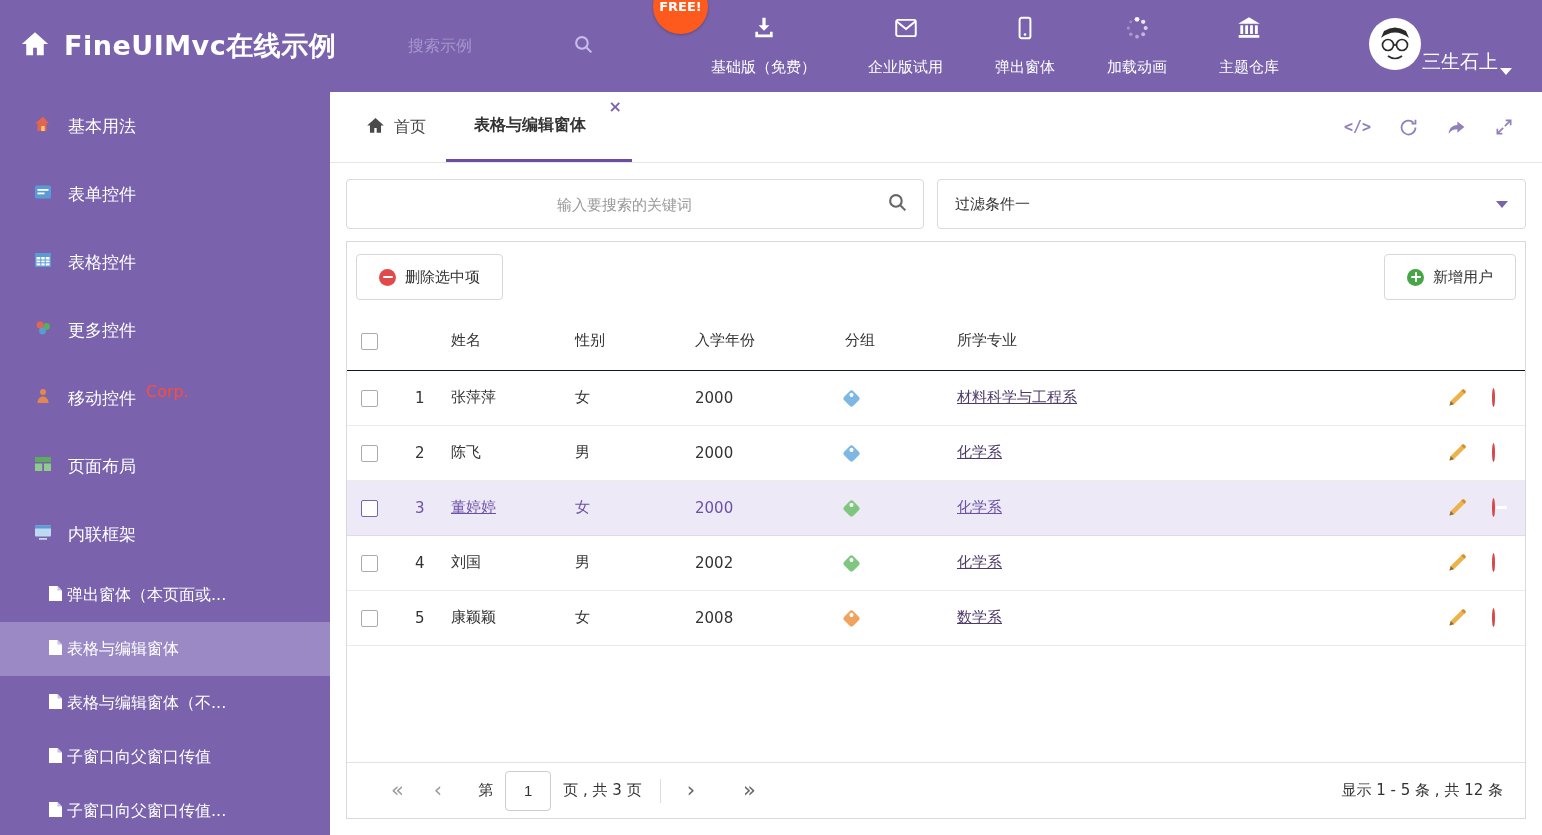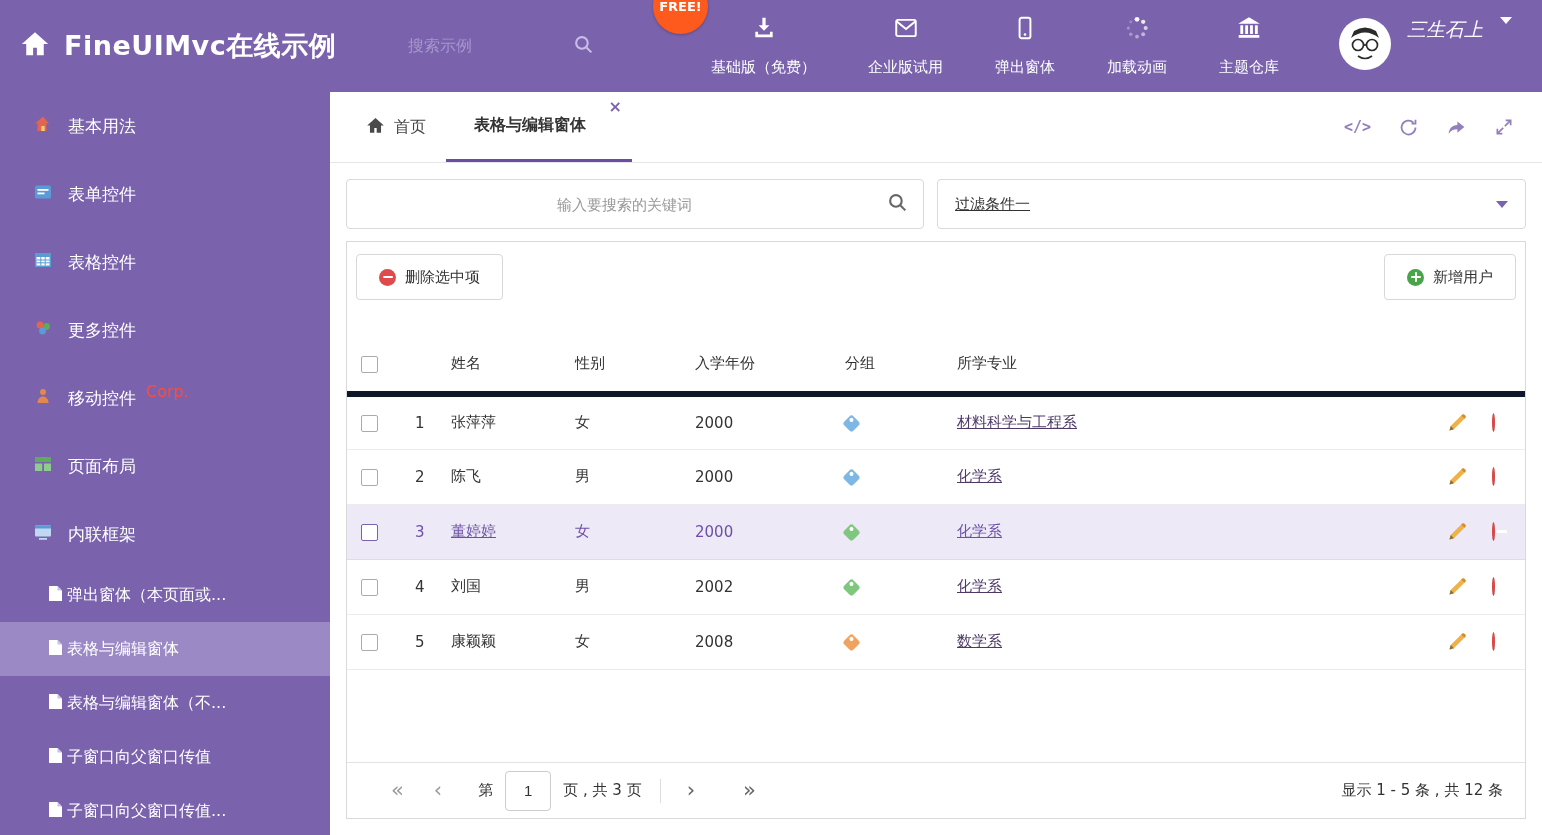--- a/index.html
+++ b/index.html
@@ -9,21 +9,21 @@
   
   .topbar { height:92px; background:#7A63AC; display:flex; align-items:center; color:#fff; position:relative; }
   .brand { display:flex; align-items:center; gap:14px; padding-left:20px; width:408px; cursor:pointer; }
   .brand-title { font-size:27px; font-weight:bold; letter-spacing:.5px; white-space:nowrap; }
   .hsearch { display:flex; align-items:center; width:215px; }
   .hsearch input { background:transparent; border:none; outline:none; color:#fff; font-size:16px; width:165px; }
   .hsearch input::placeholder { color:#A797CF; }
   .topnav { display:flex; margin-left:62px; }
   .nav-item { display:flex; flex-direction:column; align-items:center; gap:13px; font-size:15px; padding:0 26px; cursor:pointer; position:relative; white-space:nowrap; }
   .free-badge { position:absolute; left:-32px; top:-36px; width:55px; height:55px; border-radius:50%; background:#FF5A1E; display:flex; align-items:center; justify-content:center; font-weight:bold; font-size:13px; color:#fff; box-shadow:0 1px 3px rgba(0,0,0,.25); }
-  .userbox { margin-left:auto; display:flex; align-items:flex-start; gap:15px; padding-right:30px; cursor:pointer;font-style:italic; }
+  .userbox { margin-left:auto; display:flex; align-items:flex-end; gap:0; padding-right:30px; cursor:pointer; }
   .user-name { font-size:19px; }
   .caret-down-white { width:0; height:0; border-left:6px solid transparent; border-right:6px solid transparent; border-top:7px solid #fff; margin-left:2px; }
 
   
   .sidebar { position:absolute; top:92px; left:0; bottom:0; width:371px; background:#7A63AC; color:#fff; overflow:hidden; }
   .side-item { height:68px; display:flex; align-items:center; gap:16px; padding:0 24px 0 34px; font-size:17px; cursor:pointer; }
   .side-item .spacer, .sub-item .spacer { flex:1; }
   .chev-r { width:0; height:0; border-top:6px solid transparent; border-bottom:6px solid transparent; border-left:7px solid #fff; }
   .chev-d { width:0; height:0; border-left:6px solid transparent; border-right:6px solid transparent; border-top:7px solid #fff; }
   .corp-badge { color:#FF4B3A; font-size:16px; margin-left:-6px; align-self:flex-start; padding-top:18px; }
@@ -38,35 +38,35 @@
   .tab.active { color:#333; font-weight:bold; border-bottom:3px solid #6B4EA4; padding:0 46px 0 28px; }
   .tab-close { position:absolute; top:7px; right:10px; color:#7A63AC; font-size:16px; font-weight:bold; line-height:1; cursor:pointer; }
   .tab-actions { margin-left:auto; display:flex; align-items:center; gap:27px; padding-right:12px; color:#9180BC; }
   .code-ic { font-family:"DejaVu Sans Mono","Liberation Mono",monospace; font-size:15px; font-weight:bold; color:#9180BC; cursor:pointer; }
   .tab-actions svg { cursor:pointer; display:block; }
 
   .filters { display:flex; gap:13px; padding:16px 16px 0 16px; }
   .search-box { flex:0 0 578px; height:50px; border:1px solid #D9D9D9; border-radius:4px; display:flex; align-items:center; padding:0 15px; background:#fff; }
   .search-box input { border:none; outline:none; flex:1; font-size:15px; color:#333;text-align:center; }
   .search-box input::placeholder { color:#999; }
-  .dropdown { flex:1; height:50px; border:1px solid #D9D9D9; border-radius:4px; display:flex; align-items:center; padding:0 17px; font-size:15px; color:#333; cursor:pointer; background:#fff;text-decoration:underline; }
+  .dropdown { flex:1; height:50px; border:1px solid #D9D9D9; border-radius:4px; display:flex; align-items:center; padding:0 17px; font-size:15px; color:#333; cursor:pointer; background:#fff; }
   .caret-down-purple { margin-left:auto; width:0; height:0; border-left:6px solid transparent; border-right:6px solid transparent; border-top:7px solid #7A63AC; }
 
-  .panel { margin:12px 16px 4px 16px; border:1px solid #D9D9D9; height:578px; display:flex; flex-direction:column; background:#fff;gap:24px; }
+  .panel { margin:12px 16px 4px 16px; border:1px solid #D9D9D9; height:578px; display:flex; flex-direction:column; background:#fff; }
   .toolbar { display:flex; align-items:center; padding:12px 9px; }
   .btn { display:flex; align-items:center; gap:9px; border:1px solid #D8D8D8; border-radius:4px; background:#fff; height:46px; padding:0 22px; font-size:15px; color:#333; cursor:pointer; }
   .btn.right { margin-left:auto; }
   .circ-minus { width:17px; height:17px; border-radius:50%; background:#E04A4A; position:relative; display:inline-block; }
   .circ-minus::after { content:""; position:absolute; left:3.5px; top:7.5px; width:10px; height:2.2px; background:#fff; border-radius:1px; }
   .circ-plus { width:17px; height:17px; border-radius:50%; background:#47A447; position:relative; display:inline-block; }
   .circ-plus::after { content:""; position:absolute; left:3.5px; top:7.5px; width:10px; height:2.2px; background:#fff; border-radius:1px; }
   .circ-plus::before { content:""; position:absolute; left:7.5px; top:3.5px; width:2.2px; height:10px; background:#fff; border-radius:1px; }
 
   table.grid { width:100%; border-collapse:collapse; table-layout:fixed; font-size:15px; color:#333; }
-  .grid th { font-weight:500; text-align:left; height:58px; border-bottom:6px solid #0f172a; padding-left:22px; }
+  .grid th { font-weight:500; text-align:left; height:58px; border-bottom:1px solid #0f172a; padding-left:22px; }
   .grid td { height:55px; border-bottom:1px solid #ECECEC; padding-left:22px; }
   .grid th.c-cb, .grid td.c-cb { padding-left:14px; }
   .cb { width:17px; height:17px; border:1px solid #ABABAB; border-radius:2px; background:#fff; display:inline-block; vertical-align:middle; cursor:pointer; }
   tr.selected { background:#EDE9F6; }
   tr.selected td { color:#6C50A7; border-bottom-color:#E0D8F0; }
   tr.selected .cb { border-color:#7A63AC; }
   a.major { color:#4D3A66; text-decoration:underline; cursor:pointer; }
   tr.selected a.major, tr.selected .name-link { color:#6C50A7; }
   .name-link { text-decoration:underline; cursor:pointer; }
   .tag { width:13px; height:13px; border-radius:3px; transform:rotate(45deg); position:relative; display:inline-block; vertical-align:middle; }

